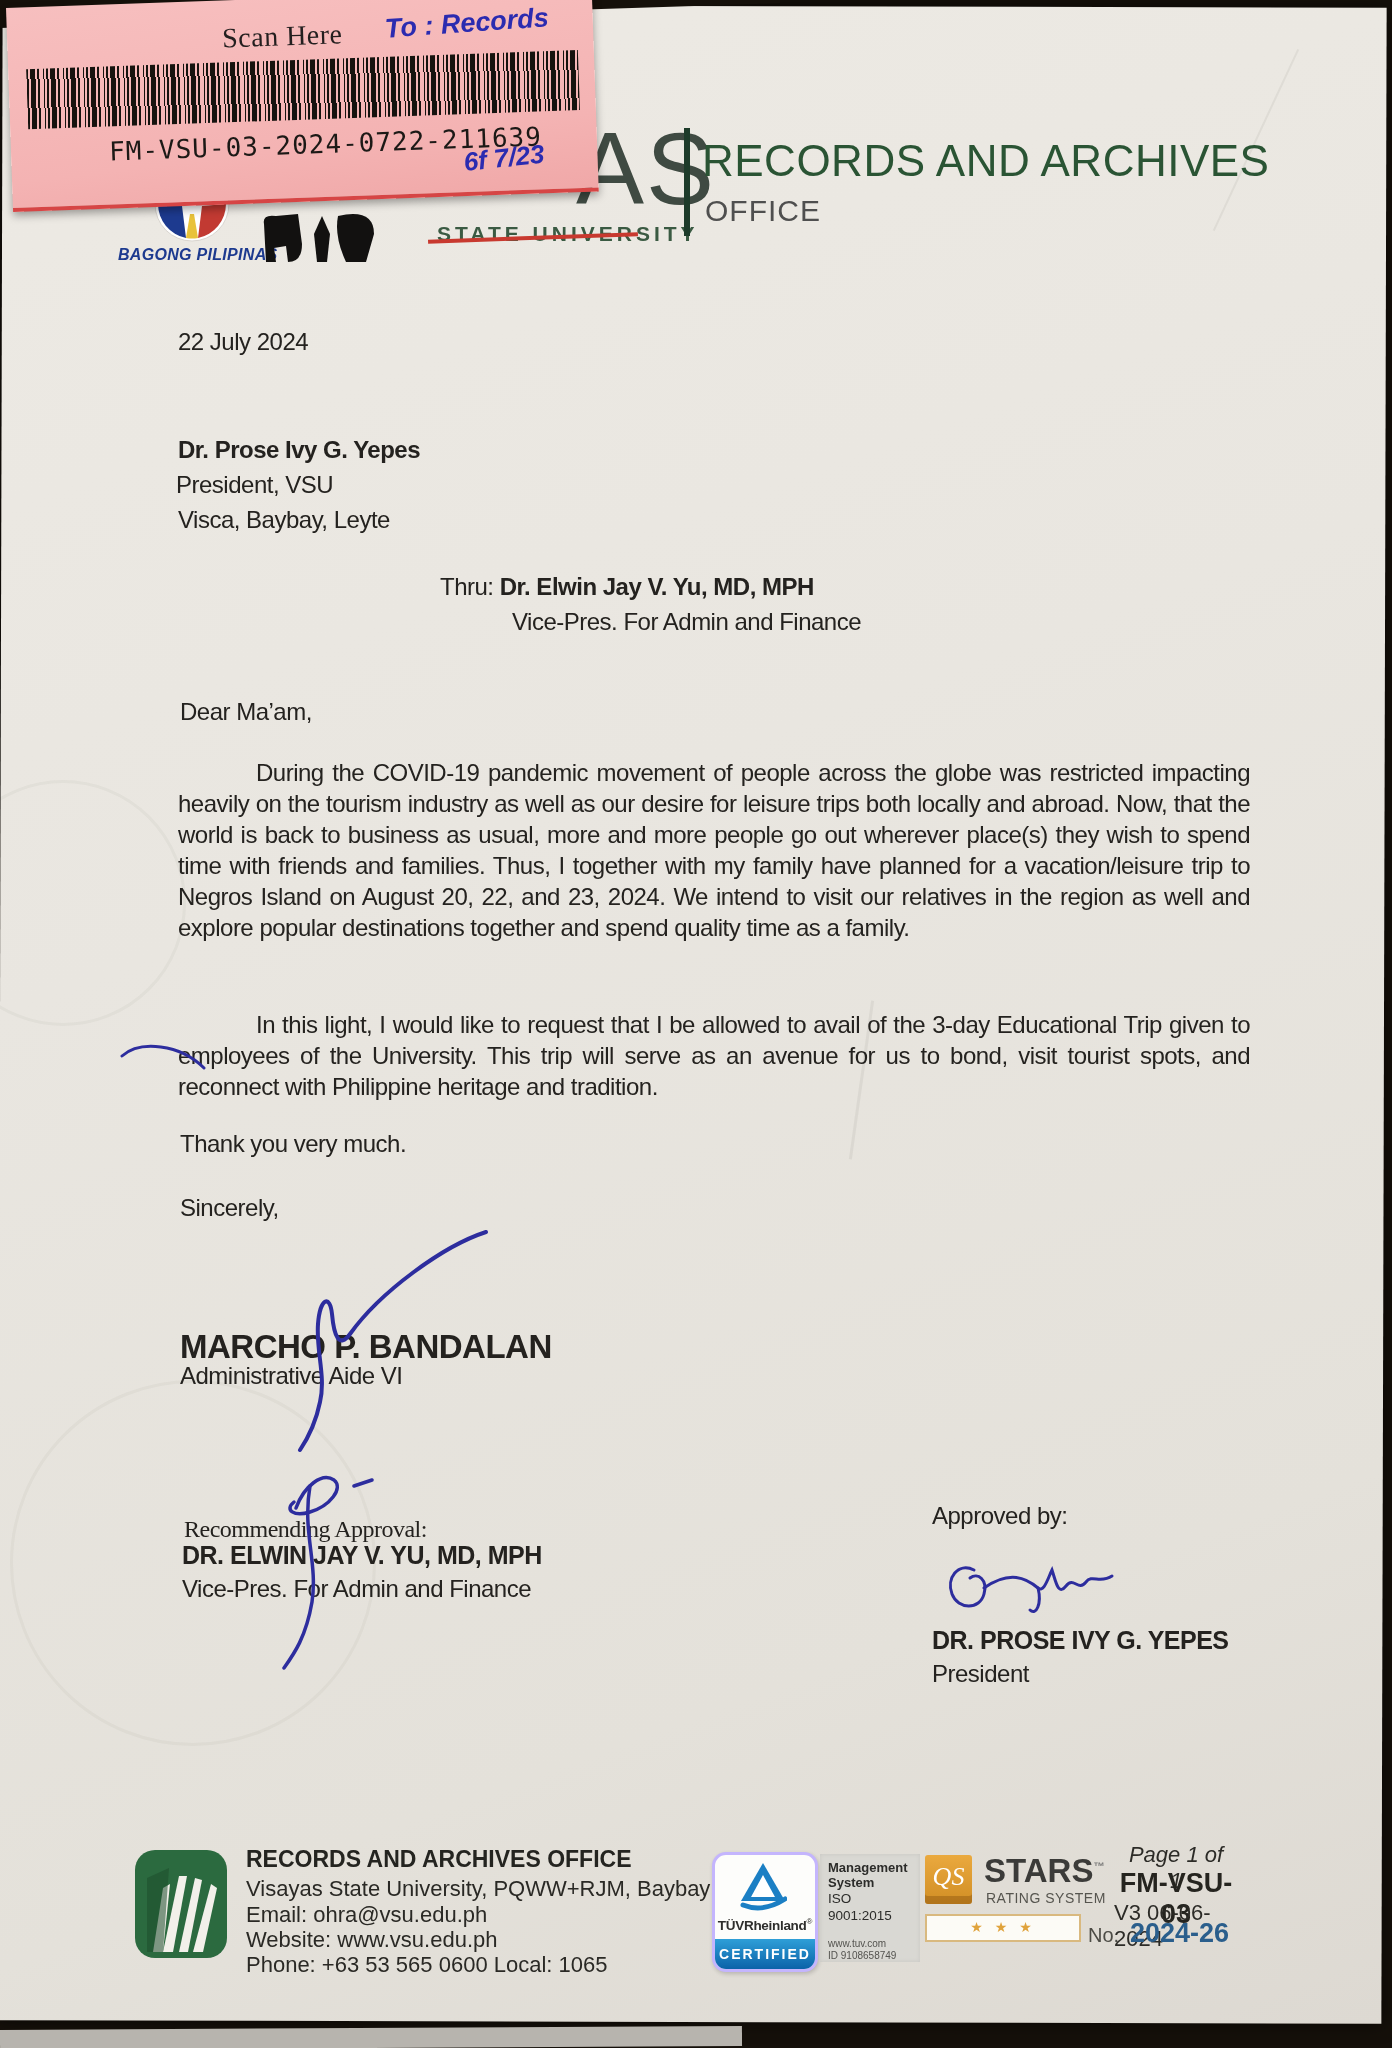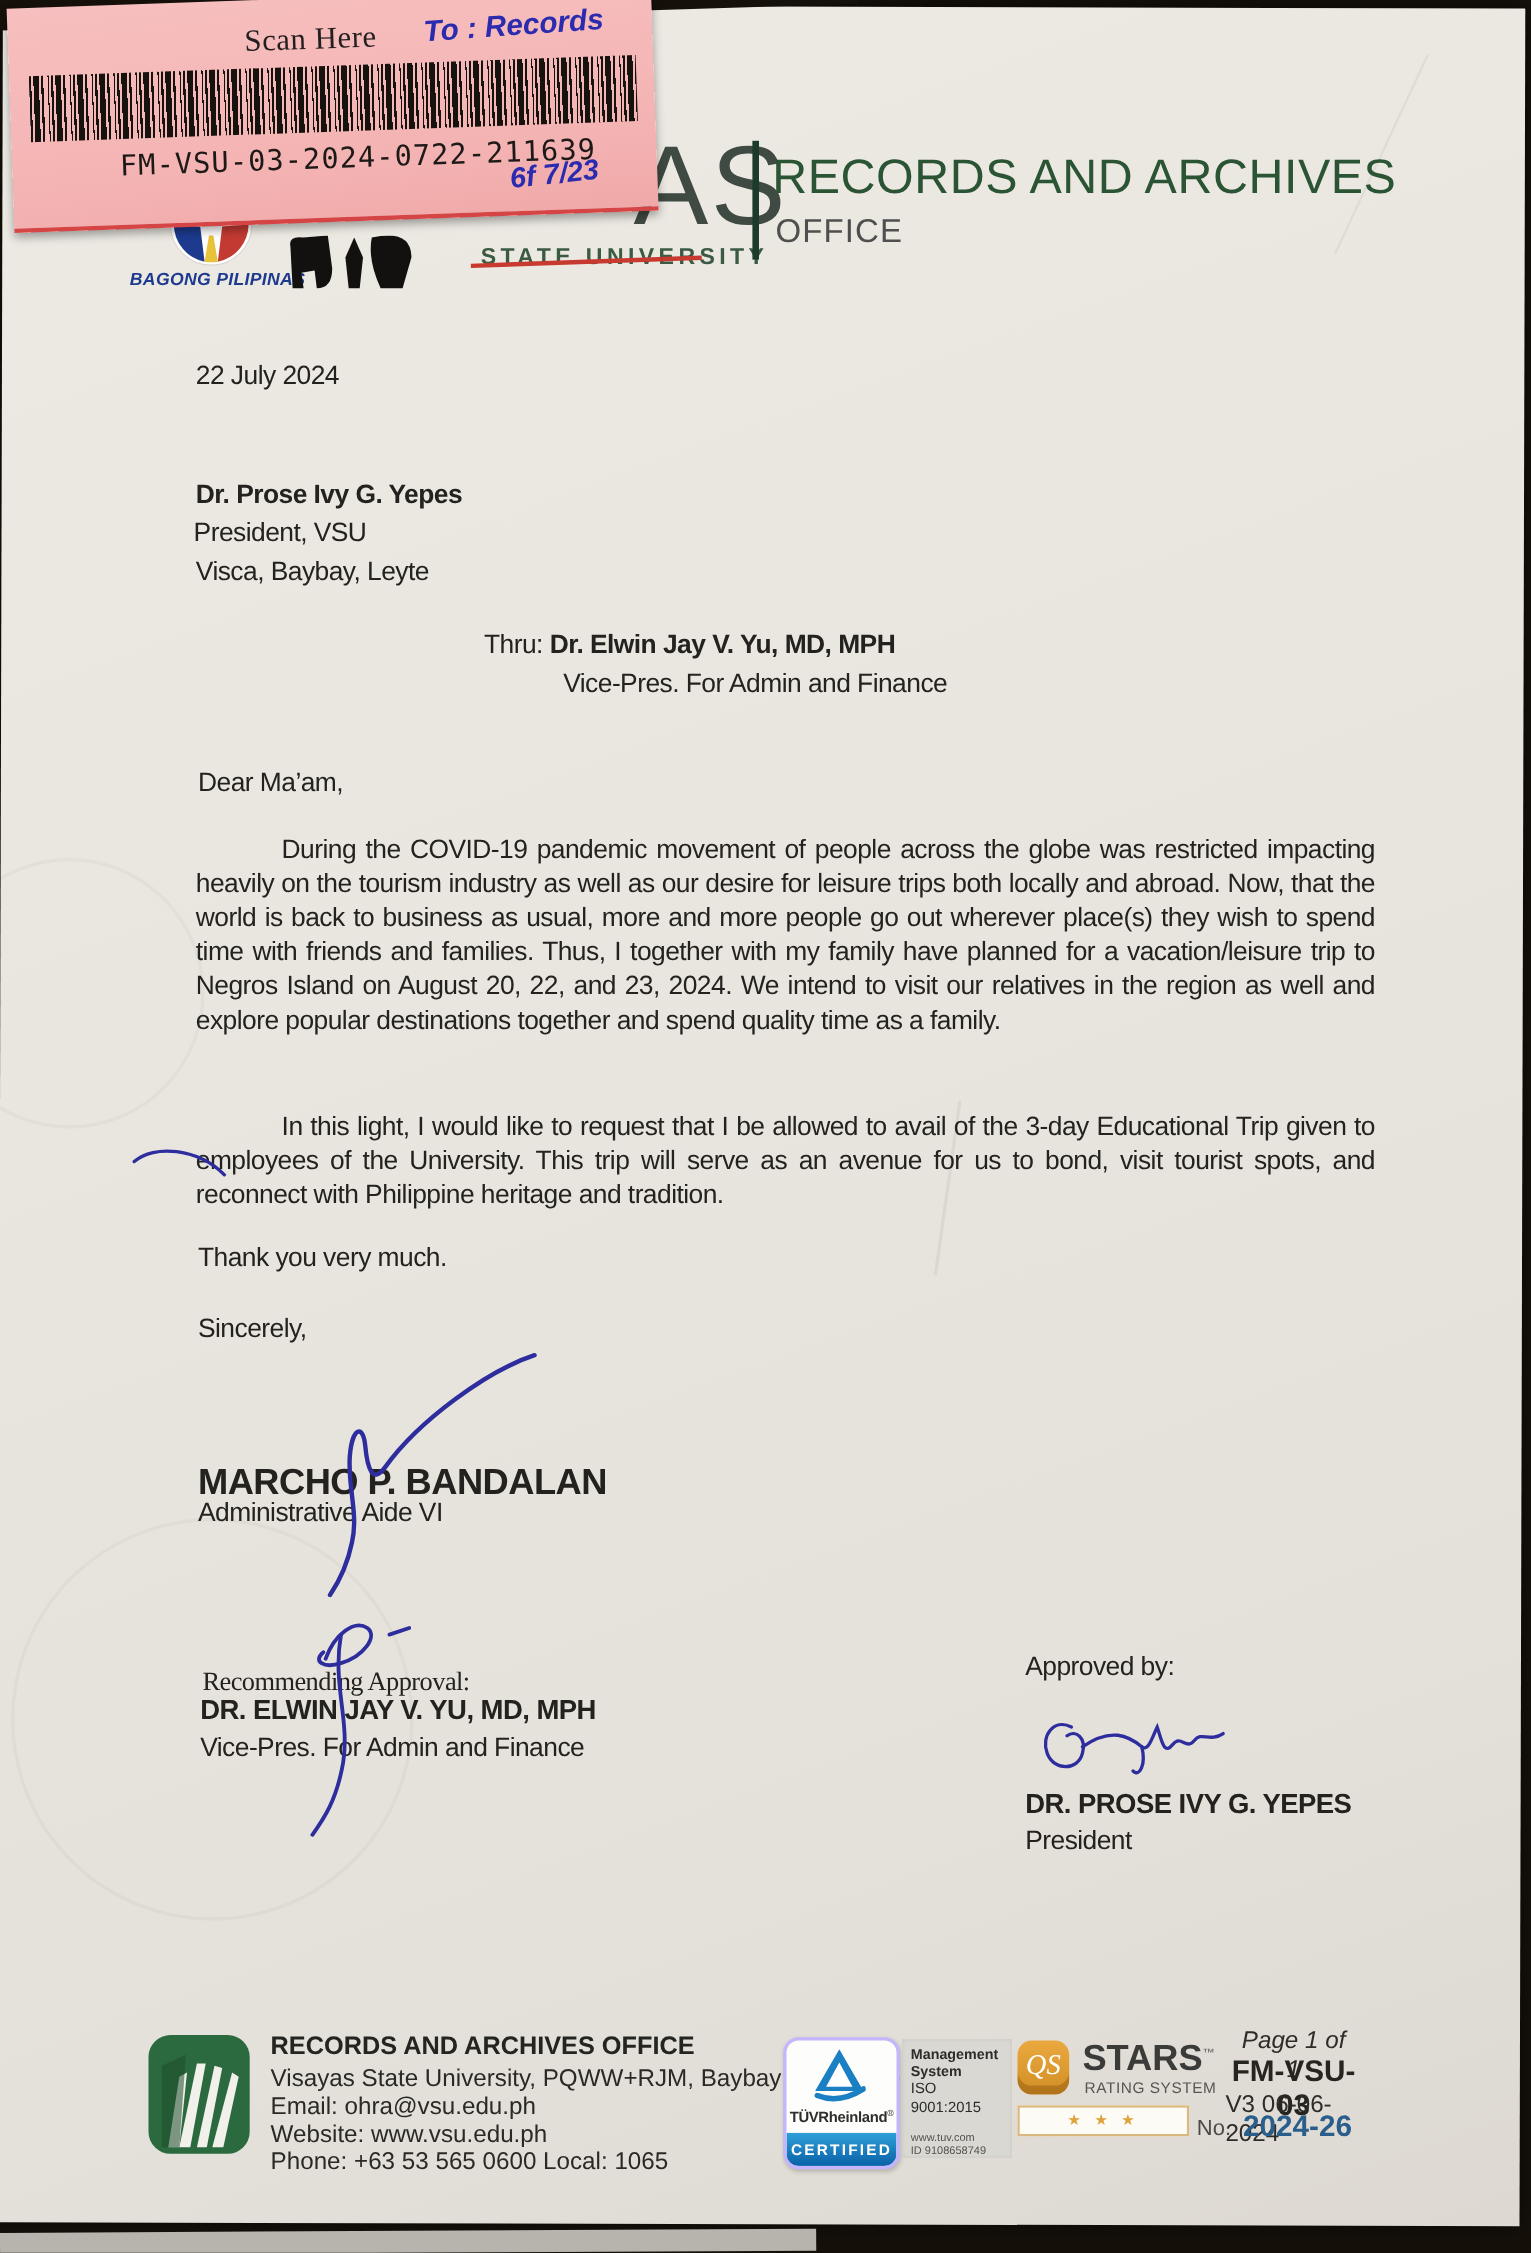--- a/index.html
+++ b/index.html
@@ -80,21 +80,21 @@
   .tuv-banner{
     left:0;top:84px;width:100%;height:30px;
     background:linear-gradient(180deg,#2e9fd8,#0b62a8);
     color:#fff;font-size:14px;font-weight:700;letter-spacing:2px;text-align:center;line-height:30px;
   }
   .isopanel{left:820px;top:1854px;width:100px;height:108px;background:#d9d8d3;z-index:3;padding:6px 8px;box-sizing:border-box;box-shadow:inset 0 0 4px rgba(0,0,0,.08);}
   .iso-b{font-size:13px;font-weight:700;color:#2c2c2a;line-height:15px;}
   .iso-n{font-size:13.5px;color:#2c2c2a;line-height:17px;}
   .iso-s{font-size:10px;color:#53524e;line-height:12px;}
   .qs-square{
-    left:925px;top:1855px;width:47px;height:49px;border-radius:13px;
+    left:925px;top:1855px;width:47px;height:49px;border-radius:3px;
     background:linear-gradient(180deg,#eaa93e,#d18e25);z-index:3;
     color:#fff;font-family:"Liberation Serif",serif;font-style:italic;font-size:26px;text-align:center;line-height:44px;
     box-shadow:inset 0 -8px 0 rgba(120,70,10,.35);
   }
   .qs-stars-title{left:984px;top:1852px;font-size:33px;font-weight:800;color:#3b3b39;z-index:3;}
   .qs-tm{font-size:11px;vertical-align:super;color:#777;}
   .qs-sub{left:986px;top:1890px;font-size:14px;color:#56554f;letter-spacing:.5px;z-index:3;text-align:right;}
   .starsbox{
     left:925px;top:1914px;width:152px;height:24px;background:#fcfbf6;
     border:2px solid #d9b97f;z-index:3;text-align:center;line-height:22px;

